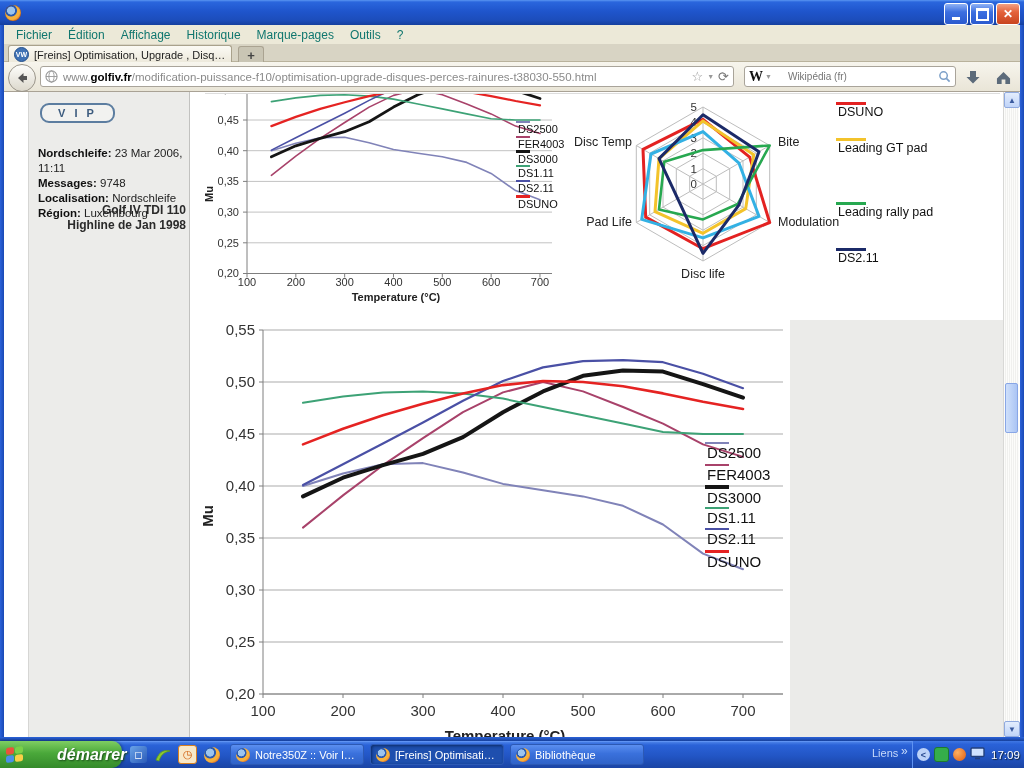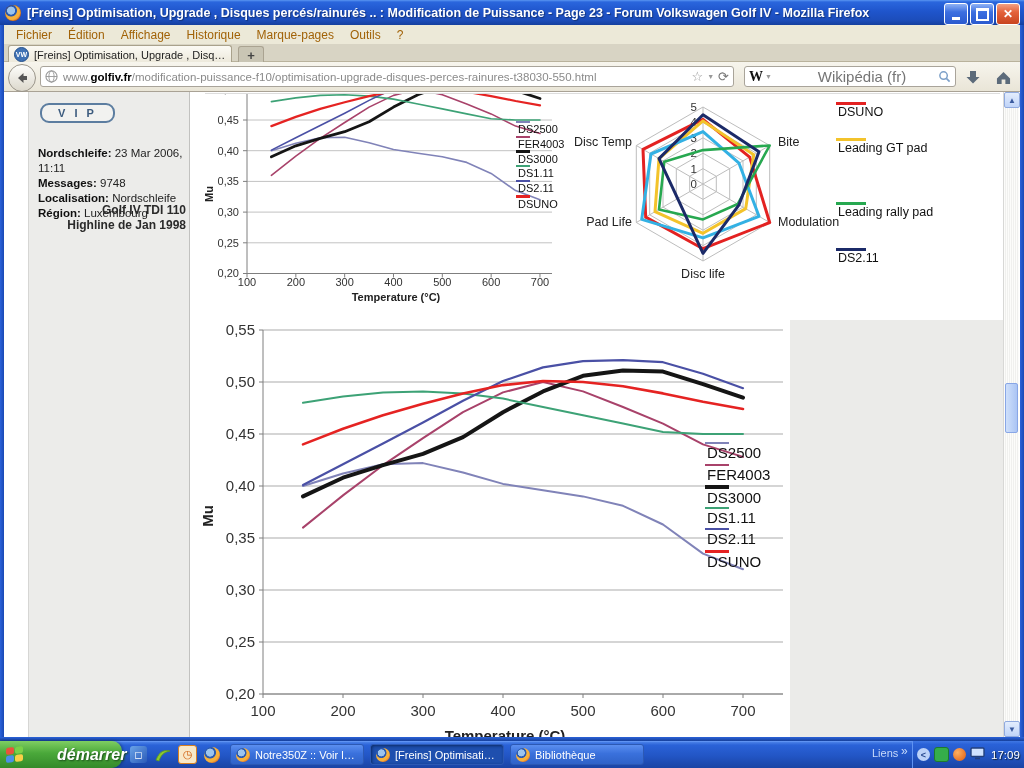--- a/index.html
+++ b/index.html
@@ -17,21 +17,21 @@
   .title-text{color:#fff;font-size:12.5px;font-weight:bold;margin-left:6px;text-shadow:1px 1px 1px #13337a;white-space:nowrap;}
   .winbtns{right:4px;top:3px;display:flex;gap:2px;}
   .wbtn{width:22px;height:20px;border:1px solid #fff;border-radius:3px;color:#fff;
     background:linear-gradient(180deg,#8fb2f5,#3c6fe0 40%,#2a5ace);display:flex;align-items:center;justify-content:center;
     font-size:11px;font-weight:bold;line-height:1;}
   .wbtn.close{background:linear-gradient(180deg,#f3a183,#e4633c 40%,#c8441f);font-size:12px;}
   .wbtn .minbar{display:block;width:8px;height:3px;background:#fff;margin-top:9px;}
   .wbtn .maxbox{display:block;width:9px;height:8px;border:2px solid #fff;border-top-width:3px;}
 
   .menubar{left:4px;top:25px;width:1016px;height:19px;background:#ece9d8;display:flex;align-items:center;padding-left:4px;box-sizing:border-box;}
-  .menu-item{font-size:12px;color:#a16207;padding:12px 8px;}
+  .menu-item{font-size:12px;color:#0f766e;padding:12px 8px;}
 
   .tabbar{left:4px;top:44px;width:1016px;height:18px;background:#d8d4c4;border-bottom:1px solid #b9b29c;box-sizing:border-box;}
   .tab{left:8px;top:45px;width:224px;height:18px;background:linear-gradient(180deg,#fbfaf4,#ece8da);
     border:1px solid #a9a28c;border-bottom:none;border-radius:3px 3px 0 0;display:flex;align-items:center;padding:0 5px;box-sizing:border-box;}
   .vw-favicon{width:13px;height:13px;border-radius:50%;background:#3f72b5;border:1px solid #24508c;color:#fff;
     font-size:7px;font-weight:bold;display:flex;align-items:center;justify-content:center;flex:none;}
   .tab-label{font-size:11px;color:#222;margin-left:5px;white-space:nowrap;overflow:hidden;text-overflow:ellipsis;}
   .newtab{left:238px;top:46px;width:24px;height:17px;background:#c9c5b4;border:1px solid #aaa391;border-bottom:none;
     border-radius:3px 3px 0 0;font-size:13px;font-weight:bold;color:#444;display:flex;align-items:center;justify-content:center;}
 
@@ -39,21 +39,21 @@
   .backbtn{left:8px;top:64px;width:26px;height:26px;border-radius:50%;background:linear-gradient(180deg,#fdfdfb,#dcd8cc);
     border:1px solid #9a958a;display:flex;align-items:center;justify-content:center;}
   .urlbar{left:40px;top:66px;width:694px;height:21px;background:#fff;border:1px solid #a9a49a;border-radius:3px;
     display:flex;align-items:center;box-sizing:border-box;padding:0 4px;}
   .url-text{font-size:11.5px;white-space:nowrap;overflow:hidden;margin-left:5px;flex:1;}
   .url-www,.url-path{color:#8a8a8a;} .url-domain{color:#000;font-weight:bold;}
   .urlicon{color:#999;font-size:12px;margin-left:4px;flex:none;}
   .searchbar{left:744px;top:66px;width:212px;height:21px;background:#fff;border:1px solid #a9a49a;border-radius:3px;
     display:flex;align-items:center;box-sizing:border-box;padding:0 4px;}
   .w-logo{font-family:"Liberation Serif",serif;font-weight:bold;font-size:14px;color:#111;}
-  .searchbar input{flex:1;border:none;outline:none;font-size:15px;margin-left:14px;min-width:0;font-family:"Liberation Sans",sans-serif;color:#444;text-align:center;}
+  .searchbar input{flex:1;border:none;outline:none;font-size:10px;margin-left:14px;min-width:0;font-family:"Liberation Sans",sans-serif;color:#444;}
   .toolico{display:flex;align-items:center;justify-content:center;}
 
   
   .content-bg{left:4px;top:92px;width:999px;height:645px;background:#fff;}
   .sidebar{left:28px;top:92px;width:162px;height:645px;background:#ececea;border-left:1px solid #d6d6d4;border-right:1px solid #c2c2c0;box-sizing:border-box;}
   .vip{left:40px;top:103px;padding:2px 16px;border:2px solid #5c7da0;border-radius:9px;color:#3c5b7e;
     font-size:11px;font-weight:bold;letter-spacing:3px;background:#f2f2f0;}
   .profile{left:38px;top:146px;width:148px;font-size:11.5px;color:#222;line-height:15px;}
   .prow b{color:#101010;}
   .sig{left:34px;top:203px;width:152px;text-align:right;font-size:12px;font-weight:bold;color:#2a2a2a;line-height:15px;}
@@ -102,21 +102,20 @@
 
   svg text{font-family:"Liberation Sans",sans-serif;}
 </style>
 </head>
 <body>
 
 <div class="screen">
 
   <div class="abs titlebar">
     <span class="ff-icon" style="margin-left:5px"></span>
-    <span class="title-text">[Freins] Optimisation, Upgrade , Disques percés/rainurés .. : Modification de Puissance - Page 23 - Forum Volkswagen Golf IV - Mozilla Firefox</span>
   </div>
   <div class="abs winbtns">
     <div class="wbtn">
         <span class="minbar"></span>
       </div>
     <div class="wbtn">
         <span class="maxbox"></span>
       </div>
     <div class="wbtn close">✕</div>
   </div>

